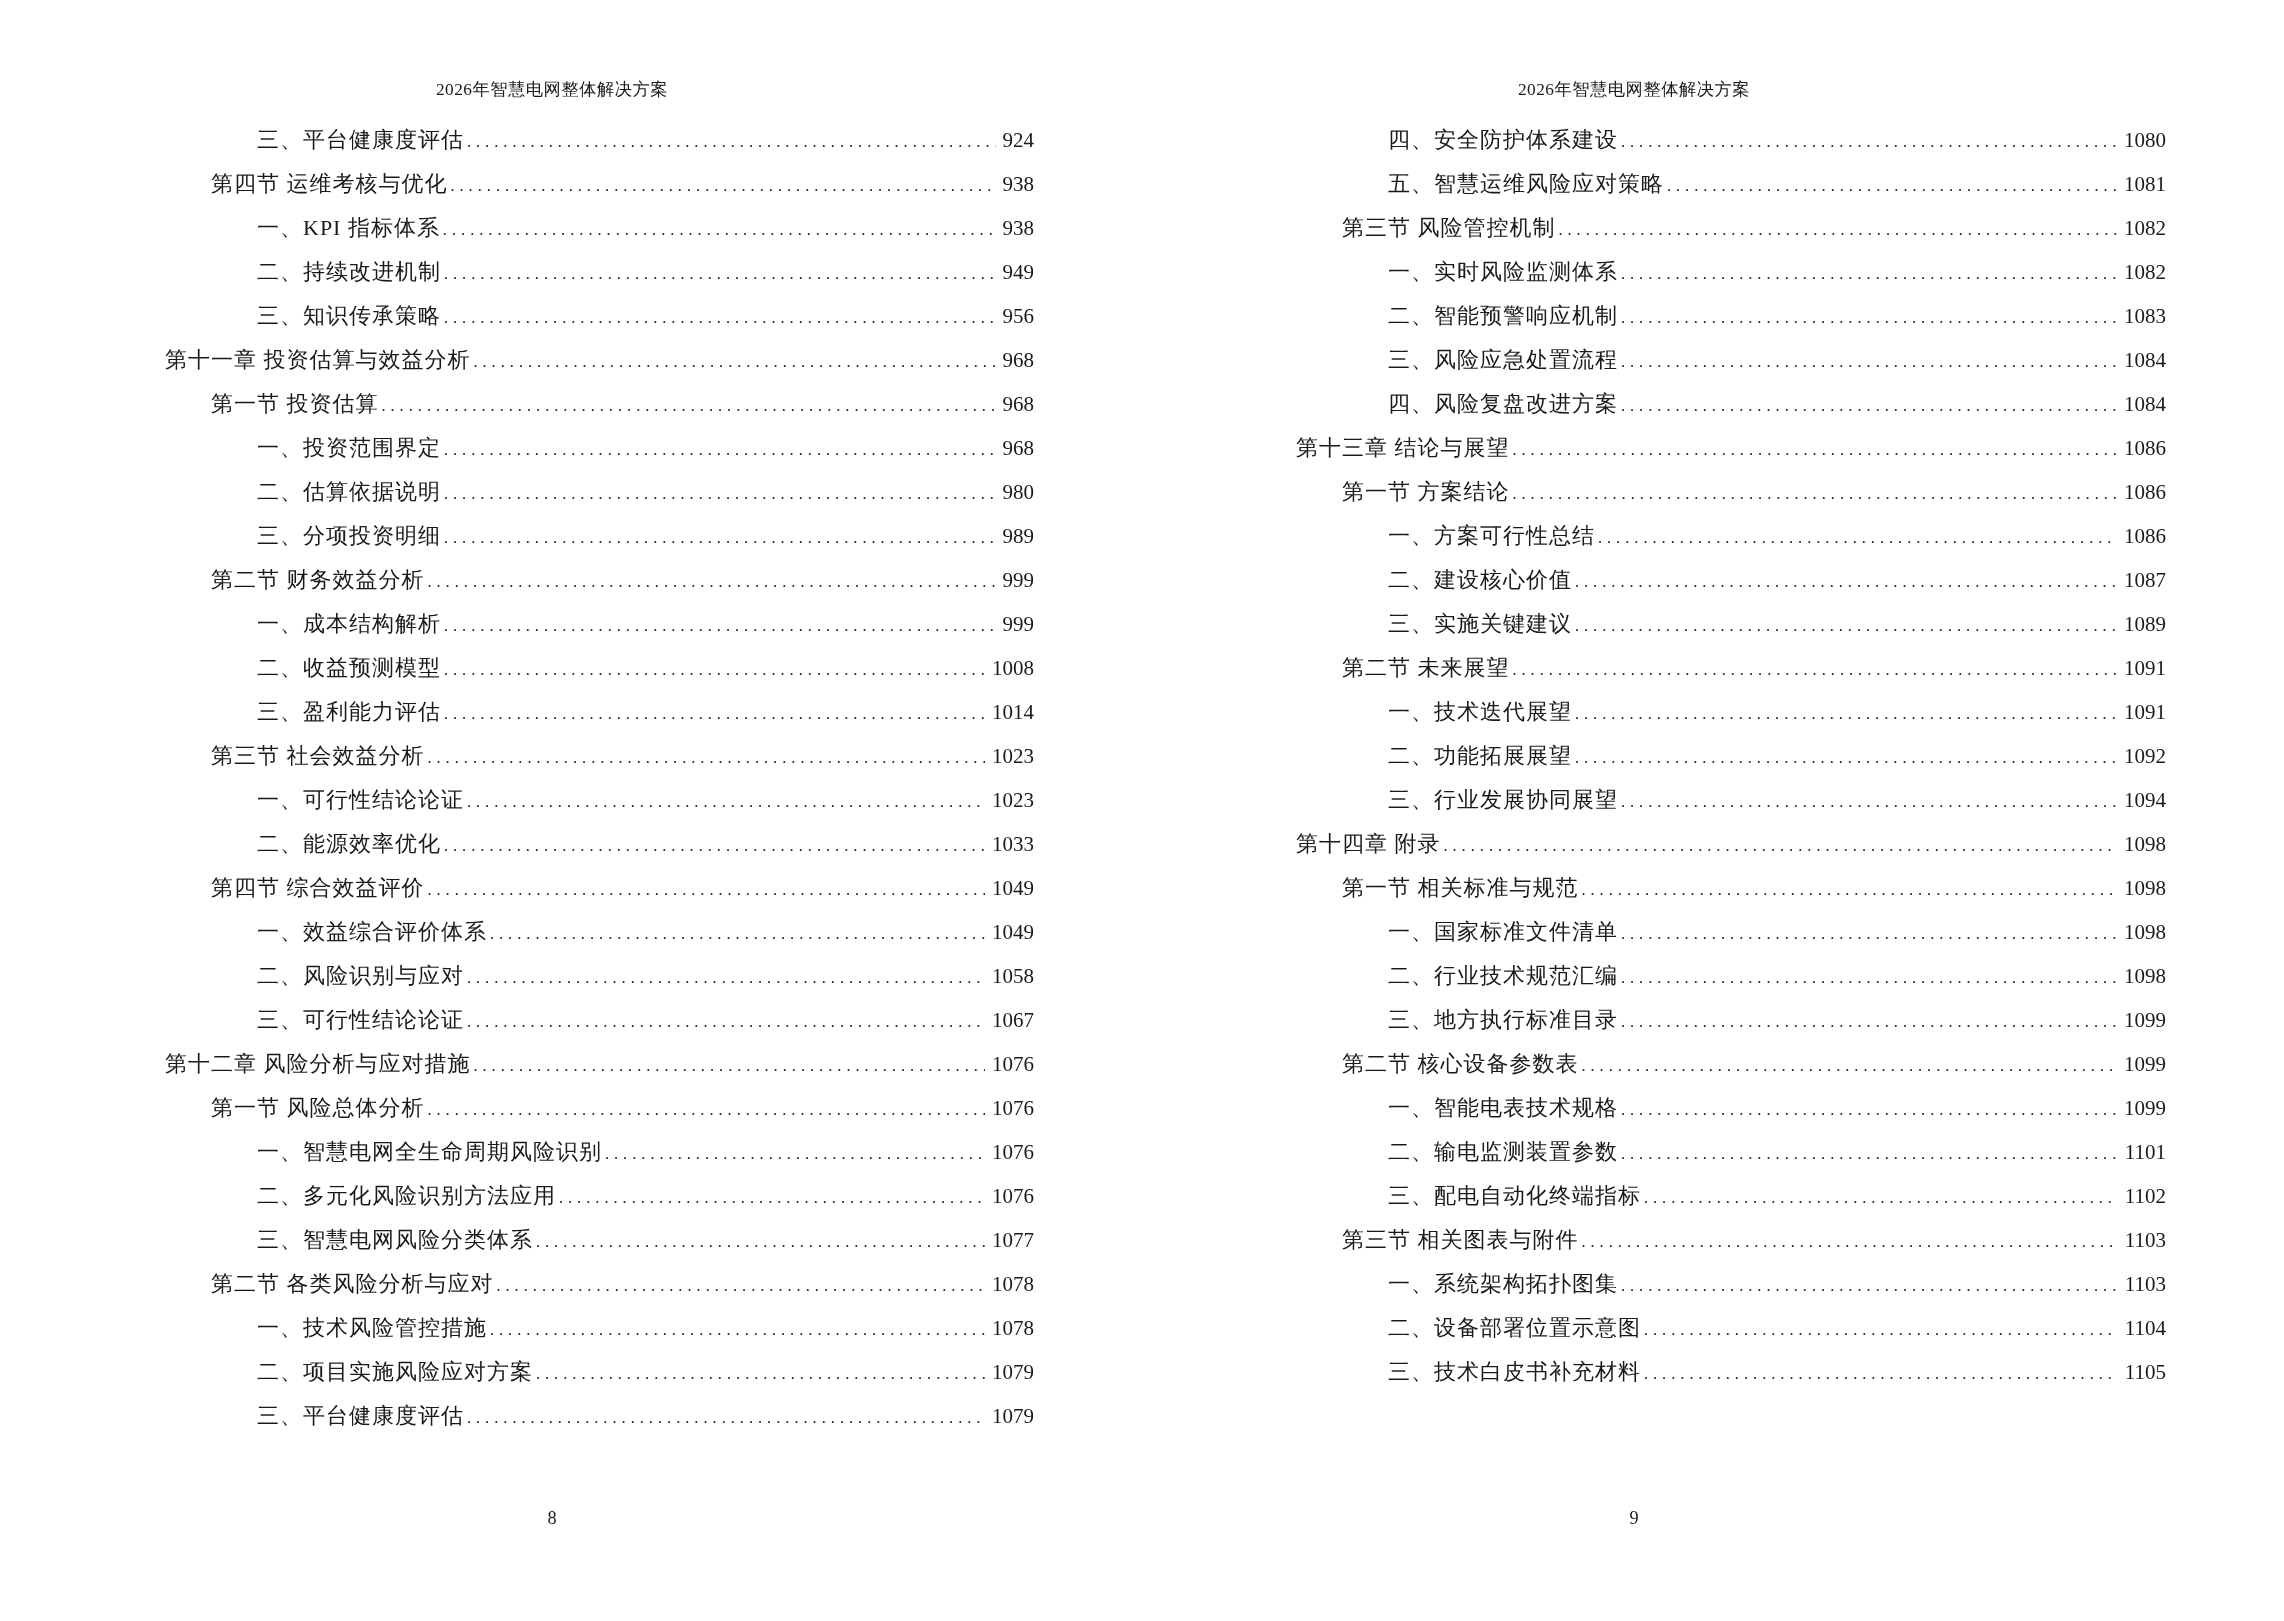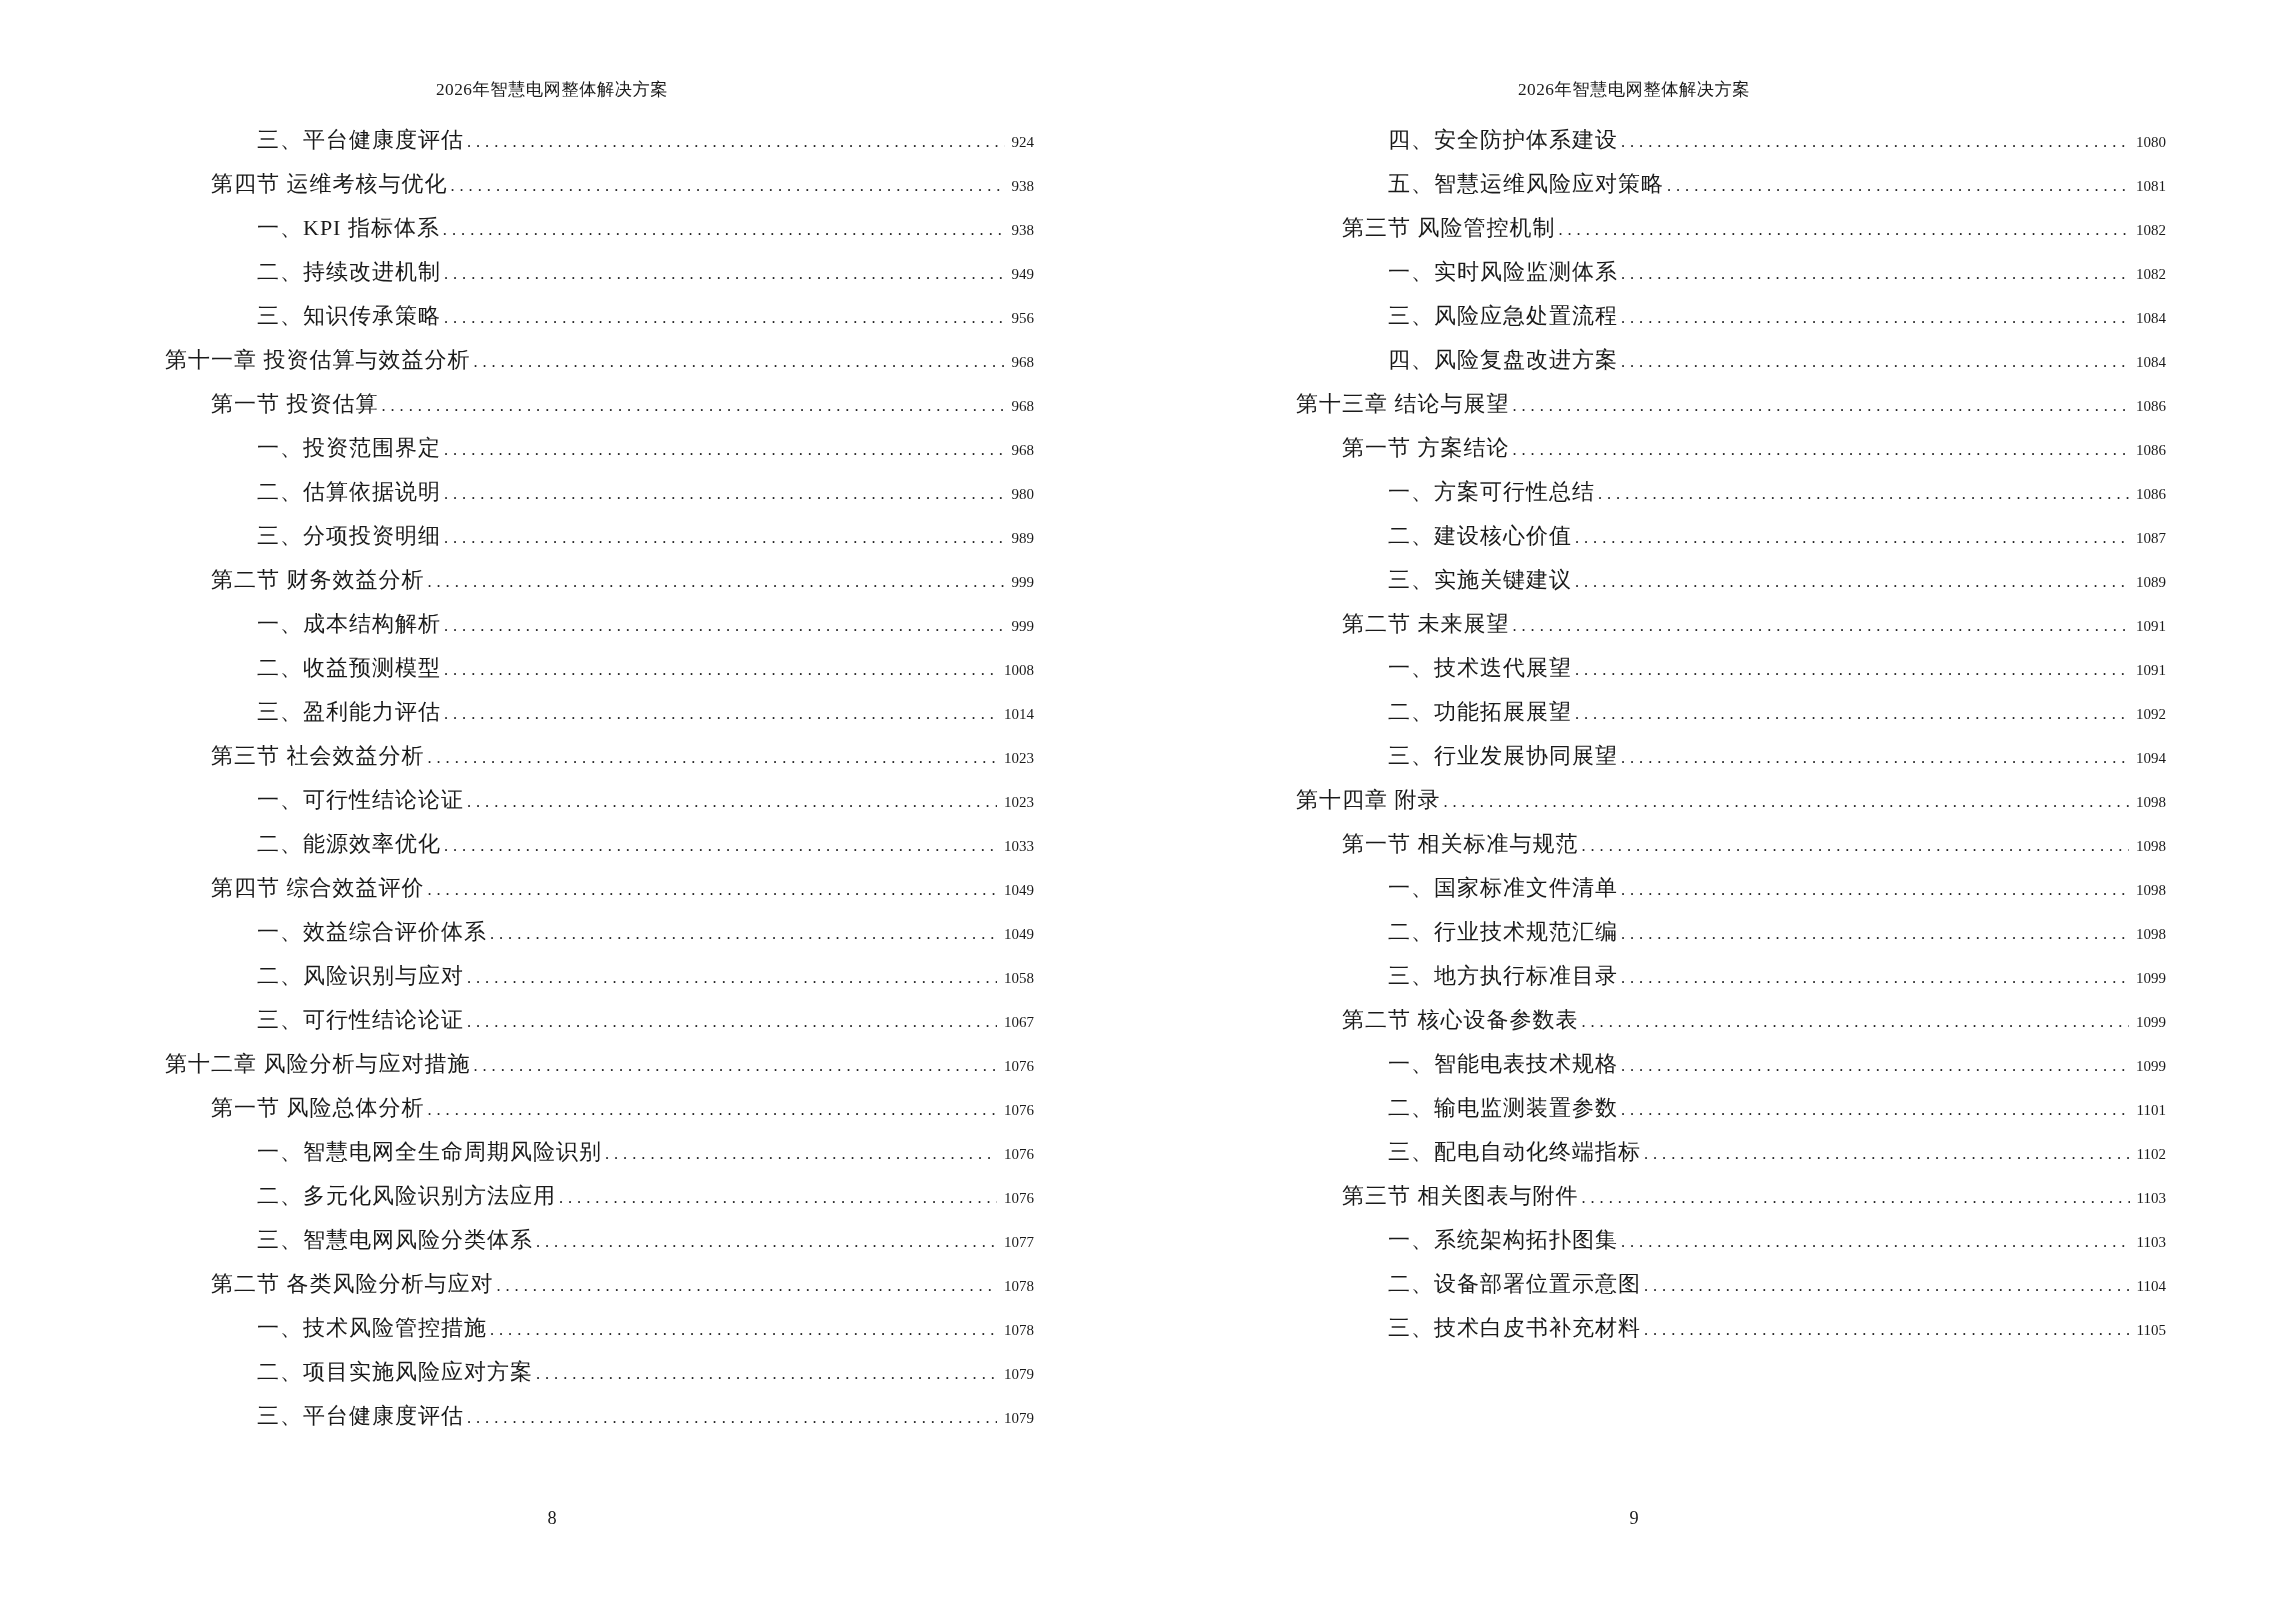--- a/index.html
+++ b/index.html
@@ -16,21 +16,21 @@
   .page-left .toc { left: 165px; width: 869px; }
   .page-right .toc { left: 154px; width: 870px; }
   .toc-row { display: flex; align-items: baseline; height: 44px; font-size: 22px; line-height: 44px; white-space: nowrap; }
   .toc-row.level-1 { padding-left: 0; }
   .toc-row.level-2 { padding-left: 46px; }
   .toc-row.level-3 { padding-left: 92px; }
   .toc-title { flex: 0 0 auto; letter-spacing: 1px; text-align: center; }
   .toc-dots { flex: 1 1 auto; overflow: hidden; margin: 0 6.7px 0 2.9px; letter-spacing: 5px;
               font-size: 16.4px; color: #222; }
   .toc-dots::before { content: "........................................................................................................................................................................................................"; }
-  .toc-page { flex: 0 0 auto; font-size: 15px; }
+  .toc-page { flex: 0 0 auto; font-size: 21px; }
   .page-footer { position: absolute; top: 1508px; width: 100%; text-align: center; font-size: 18.3px; }
   .page-left .page-footer { left: -19px; }
   .page-right .page-footer { left: -79px; }
 </style>
 </head>
 <body>
 
 <div class="page page-left">
   <div class="running-header">2026年智慧电网整体解决方案</div>
   <div class="toc">
@@ -205,20 +205,25 @@
         <span class="toc-title">第三节 风险管控机制</span>
         <span class="toc-dots"></span>
         <span class="toc-page">1082</span>
       </div>
       <div class="toc-row level-3">
         <span class="toc-title">一、实时风险监测体系</span>
         <span class="toc-dots"></span>
         <span class="toc-page">1082</span>
       </div>
       <div class="toc-row level-3">
+        <span class="toc-title">二、智能预警响应机制</span>
+        <span class="toc-dots"></span>
+        <span class="toc-page">1083</span>
+      </div>
+      <div class="toc-row level-3">
         <span class="toc-title">三、风险应急处置流程</span>
         <span class="toc-dots"></span>
         <span class="toc-page">1084</span>
       </div>
       <div class="toc-row level-3">
         <span class="toc-title">四、风险复盘改进方案</span>
         <span class="toc-dots"></span>
         <span class="toc-page">1084</span>
       </div>
       <div class="toc-row level-1">

